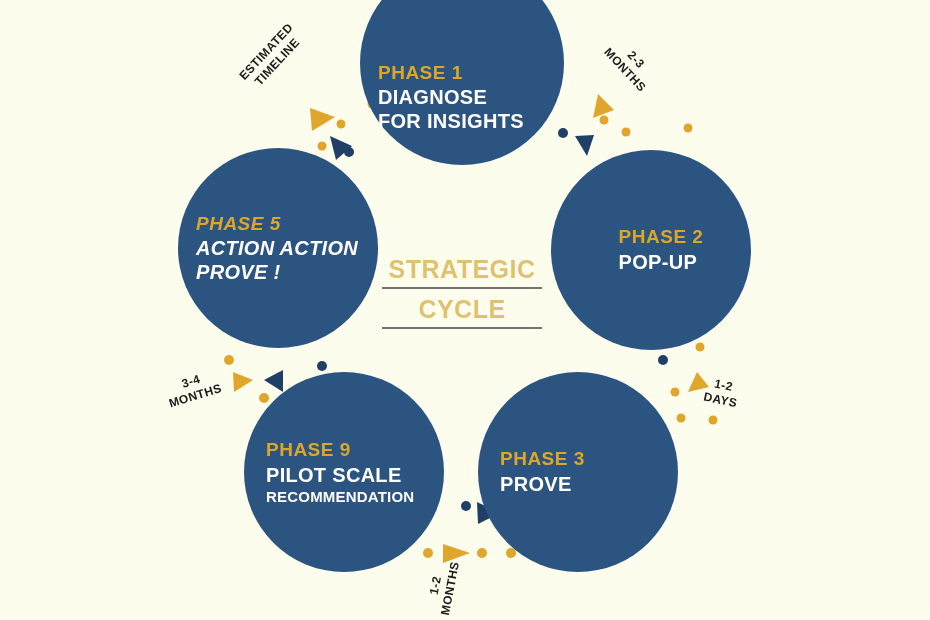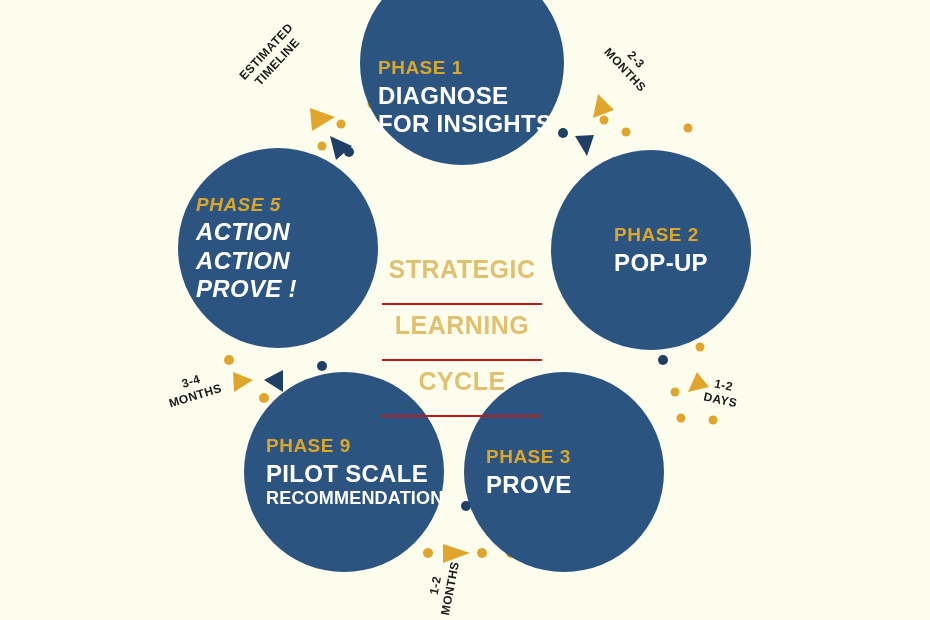--- a/index.html
+++ b/index.html
@@ -40,54 +40,54 @@
     color: #dca62a;
     font-weight: bold;
     font-size: 19px;
     letter-spacing: 0.5px;
     line-height: 1.25;
     margin-bottom: 2px;
   }
   .node .phase-line {
     color: #ffffff;
     font-weight: bold;
-    font-size: 24px;
+    font-size: 20px;
     letter-spacing: 0.3px;
     line-height: 1.18;
   }
   .node .phase-line.small {
-    font-size: 18px;
+    font-size: 15px;
     letter-spacing: 0.2px;
   }
 
   
   #node-phase1 { left: 360px; top: -39px; width: 204px; height: 204px; padding-left: 18px; }
   #node-phase1 .stack { margin-top: 68px; }
 
   #node-phase2 { left: 551px; top: 150px; width: 200px; height: 200px; padding-left: 20px; align-items: center; }
-  #node-phase3 { left: 464px; top: 372px; width: 200px; height: 200px; padding-left: 22px; }
+  #node-phase3 { left: 478px; top: 372px; width: 200px; height: 200px; padding-left: 22px; }
   #node-phase4 { left: 244px; top: 372px; width: 200px; height: 200px; padding-left: 22px; }
   #node-phase5 { left: 178px; top: 148px; width: 200px; height: 200px; padding-left: 18px; font-style: italic; }
 
   #center-title {
     position: absolute;
     left: 382px;
     top: 252px;
     width: 160px;
     text-align: center;
     color: #e0c170;
     font-weight: bold;
     font-size: 25px;
     line-height: 1.36;
     letter-spacing: 0.5px;
   }
   #center-title .tline {
     display: block;
-    border-bottom: 2px solid #b91c1c;
-    padding-bottom: 17px;
+    border-bottom: 2px solid #737373;
+    padding-bottom: 1px;
     margin-bottom: 3px;
   }
 
   .edge-label {
     position: absolute;
     color: #1b1b1b;
     font-weight: bold;
     font-size: 12px;
     line-height: 1.25;
     letter-spacing: 0.4px;
@@ -190,21 +190,20 @@
   <div class="node" id="node-phase5">
     <div class="stack">
       <div class="phase-kicker">PHASE 5</div>
       <div class="phase-line">ACTION ACTION</div>
       <div class="phase-line">PROVE !</div>
     </div>
   </div>
 
   <div id="center-title">
     <span class="tline">STRATEGIC</span>
-    <span class="tline">LEARNING</span>
     <span class="tline">CYCLE</span>
   </div>
 
   <div class="edge-label" id="label-estimated">
     <div>ESTIMATED</div>
     <div>TIMELINE</div>
   </div>
 
   <div class="edge-label" id="label-2-3-months">
     <div>2-3</div>

